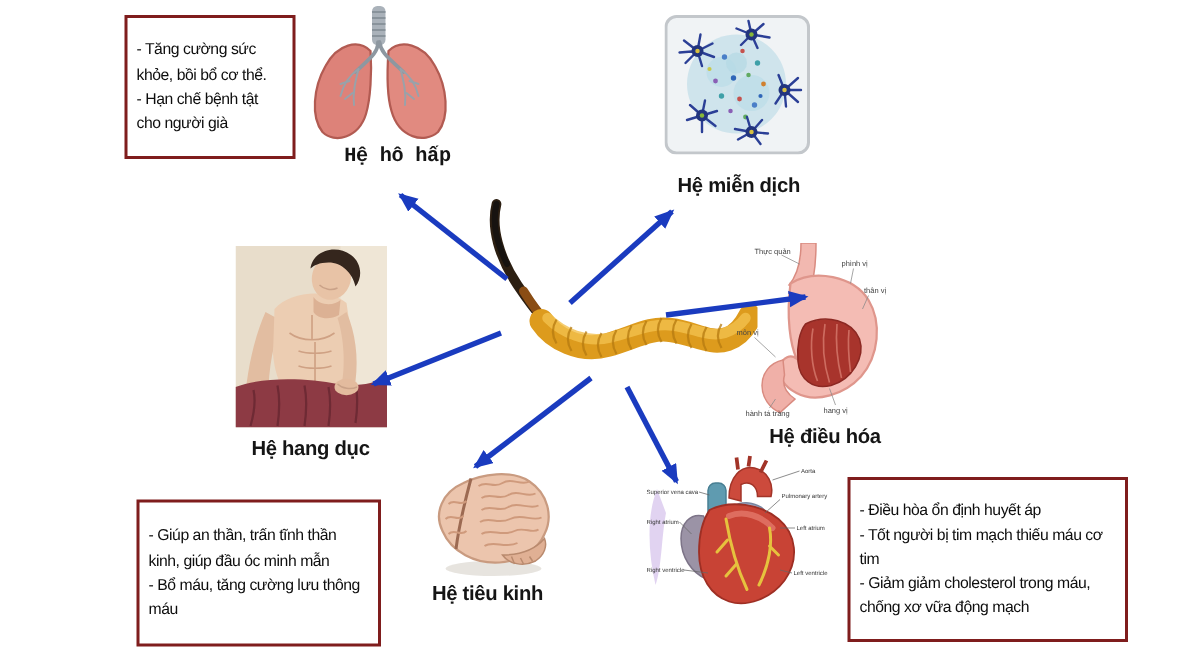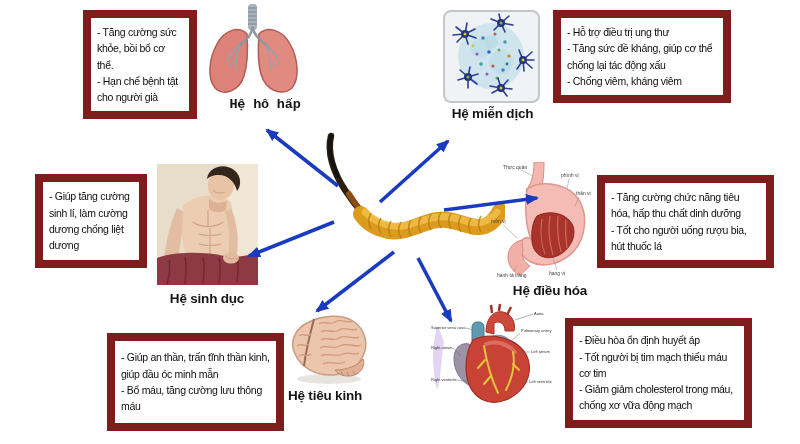--- a/index.html
+++ b/index.html
@@ -1,21 +1,21 @@
 <!DOCTYPE html>
 <html><head>
 <meta charset="utf-8">
 <style>
   * { margin:0; padding:0; box-sizing:border-box; }
   html,body { background:#ffffff; }
   body { font-family:"Liberation Sans","DejaVu Sans",sans-serif; color:#111; }
   .canvas { position:relative; width:800px; height:444px; background:#fff; overflow:hidden; }
 
   .benefit-box {
-    position:absolute; border:8px solid #7f1d1d; background:#fff;
+    position:absolute; border:2px solid #7f1d1d; background:#fff;
     display:flex; align-items:center; padding:6px 6px;
     z-index:2;
   }
   .benefit-box .benefits-text {
     white-space:pre-line; font-size:10.5px; line-height:1.55;
     letter-spacing:-0.3px; color:#0d0d0d;
   }
 
   .sys-label {
     position:absolute; font-size:13.5px; font-weight:bold; color:#151515;
@@ -24,75 +24,63 @@
 
   .illus { position:absolute; z-index:1; }
   .illus svg { display:block; width:100%; height:100%; }
 
   .arrows { position:absolute; left:0; top:0; z-index:5; pointer-events:none; }
 
   .box-respiratory { left:83px;  top:10px;  width:114px; min-height:96px; }
   .box-immune      { left:553px; top:10px;  width:178px; min-height:92px; }
   .box-reproductive{ left:35px;  top:174px; width:112px; min-height:94px; }
   .box-digestive   { left:597px; top:175px; width:177px; min-height:92px; }
-  .box-nervous     { left:91px;  top:333px; width:177px; min-height:98px;margin-left:16px; }
+  .box-nervous     { left:91px;  top:333px; width:163px; min-height:98px; }
   .box-circulatory { left:565px; top:318px; width:187px; min-height:110px; }
 
   .img-lungs   { left:203px; top:4px;   width:100px; height:92px; }
   .img-immune  { left:443px; top:10px;  width:97px;  height:93px; }
   .img-torso   { left:157px; top:164px; width:101px; height:121px; }
   .img-cordyceps{ left:305px; top:128px; width:200px; height:115px; }
   .img-stomach { left:487px; top:162px; width:105px; height:120px; }
   .img-brain   { left:283px; top:308px; width:90px;  height:78px; }
   .img-heart   { left:428px; top:300px; width:125px; height:110px; }
 
   .lbl-respiratory { left:210px; top:97px;  width:110px;font-family:Liberation Mono, monospace; }
-  .lbl-immune      { left:440px; top:106px; width:105px; }
+  .lbl-immune      { left:440px; top:116px; width:105px; }
   .lbl-reproductive{ left:152px; top:291px; width:110px; }
   .lbl-digestive   { left:500px; top:283px; width:100px; }
   .lbl-nervous     { left:270px; top:388px; width:110px; }
   .lbl-circulatory { left:443px; top:412px; width:110px; }
 
   .tiny-anat-label { font-size:5px; fill:#444; font-family:"Liberation Sans","DejaVu Sans",sans-serif; }
   .micro-anat-label { font-size:4px; fill:#333; font-family:"Liberation Sans","DejaVu Sans",sans-serif; }
 </style>
 </head>
 <body>
 
 <div class="canvas">
 
   <div class="benefit-box box-respiratory">
     <span class="benefits-text">- Tăng cường sức khỏe, bồi bổ cơ thể.
 - Hạn chế bệnh tật cho người già</span>
   </div>
-  <div class="benefit-box box-immune">
-    <span class="benefits-text">- Hỗ trợ điều trị ung thư
-- Tăng sức đề kháng, giúp cơ thể chống lại tác động xấu
-- Chống viêm, kháng viêm</span>
-  </div>
-  <div class="benefit-box box-reproductive">
-    <span class="benefits-text">- Giúp tăng cường sinh lí, làm cường dương chống liệt dương</span>
-  </div>
-  <div class="benefit-box box-digestive">
-    <span class="benefits-text">- Tăng cường chức năng tiêu hóa, hấp thu chất dinh dưỡng
-- Tốt cho người uống rượu bia, hút thuốc lá</span>
-  </div>
   <div class="benefit-box box-nervous">
     <span class="benefits-text">- Giúp an thần, trấn tĩnh thần kinh, giúp đầu óc minh mẫn
 - Bổ máu, tăng cường lưu thông máu</span>
   </div>
   <div class="benefit-box box-circulatory">
     <span class="benefits-text">- Điều hòa ổn định huyết áp
 - Tốt người bị tim mạch thiếu máu cơ tim
 - Giảm giảm cholesterol trong máu, chống xơ vữa động mạch</span>
   </div>
 
   <div class="sys-label lbl-respiratory">Hệ hô hấp</div>
   <div class="sys-label lbl-immune">Hệ miễn dịch</div>
-  <div class="sys-label lbl-reproductive">Hệ sinh dục</div>
+  <div class="sys-label lbl-reproductive">Hệ hang dục</div>
   <div class="sys-label lbl-digestive">Hệ điều hóa</div>
   <div class="sys-label lbl-nervous">Hệ tiêu kinh</div>
 
   <div class="illus img-lungs">
     <svg viewBox="0 0 100 92">
       <rect x="45" y="0" width="9" height="26" rx="3.5" fill="#aab2ba"></rect>
       <g stroke="#7e8891" stroke-width="1">
         <line x1="45" y1="4" x2="54" y2="4"></line>
           <line x1="45" y1="8" x2="54" y2="8"></line>
         <line x1="45" y1="12" x2="54" y2="12"></line>

